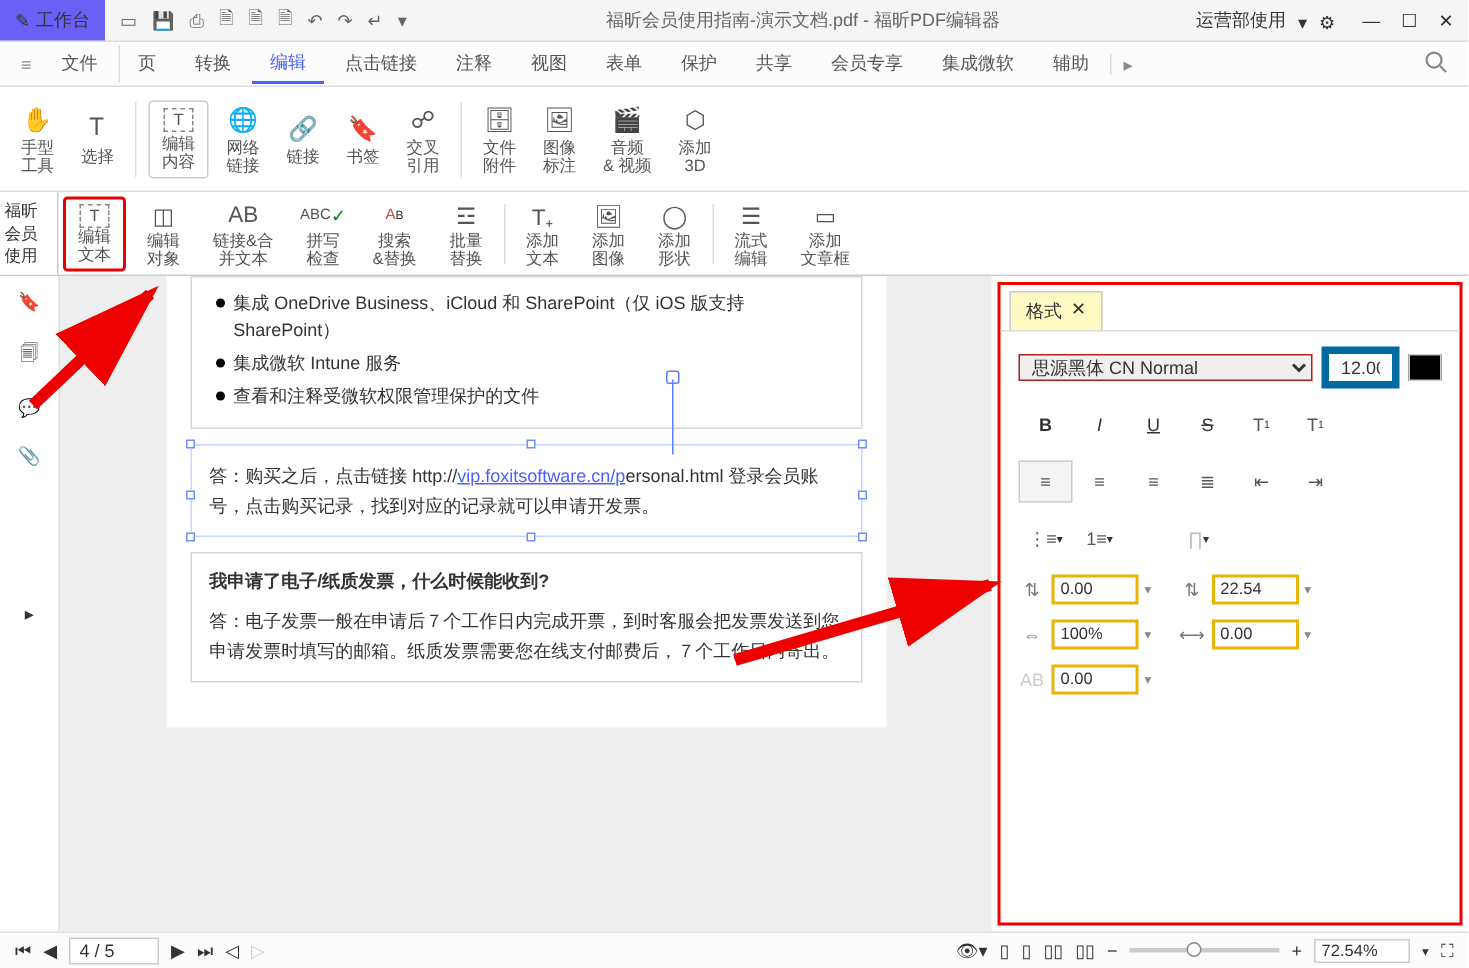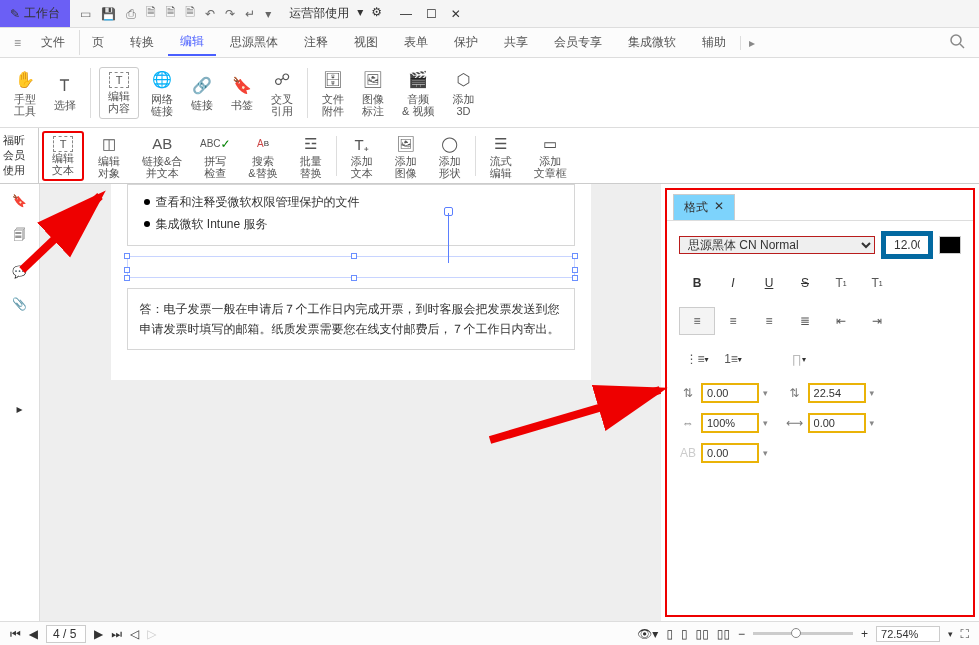--- a/index.html
+++ b/index.html
@@ -2,21 +2,21 @@
 <html><head>
 <meta charset="utf-8">
 <style>
 *{box-sizing:border-box;margin:0;padding:0;font-family:"Microsoft YaHei",sans-serif;font-size:12px;color:#333}
 body{width:979px;height:645px;background:#fff;overflow:hidden;position:relative}
 .titlebar{height:28px;background:#f5f5f5;display:flex;align-items:center;border-bottom:1px solid #ddd}
 .workspace-btn{background:#6b5ff5;color:#fff;padding:3px 10px;display:flex;align-items:center;gap:4px;height:100%}
 .tb-icons{display:flex;gap:10px;padding:0 10px;align-items:center}
 .tb-icons span{color:#666;cursor:pointer}
 .title-center{flex:1;text-align:center;color:#666}
-.title-right{display:flex;gap:8px;align-items:flex-start;padding:0 8px;color:#666}
+.title-right{display:flex;gap:8px;align-items:flex-end;padding:0 8px;color:#666}
 .win-btns{display:flex;gap:14px;padding:0 10px}
 .menubar{height:30px;background:#fcfcfc;display:flex;align-items:center;border-bottom:1px solid #ddd;padding-left:8px;gap:2px}
 .mb-item{padding:4px 12px;color:#555;cursor:pointer}
 .mb-item.active{color:#4a5fff;border-bottom:2px solid #4a5fff}
 .mb-search{margin-left:auto;padding:0 14px;color:#888}
 .ribbon{height:70px;background:#fff;border-bottom:1px solid #ddd;display:flex;align-items:center;padding:4px 8px;gap:6px}
 .rb-group{display:flex;flex-direction:column;align-items:center;gap:2px;padding:2px 6px;cursor:pointer}
 .rb-icon{width:22px;height:22px;display:flex;align-items:center;justify-content:center;font-size:16px;color:#555}
 .rb-label{font-size:11px;color:#555;text-align:center;line-height:12px}
 .rb-sep{width:1px;height:50px;background:#ddd;margin:0 2px}
@@ -33,37 +33,37 @@
 .bsec{padding:8px 16px}
 .bline{display:flex;align-items:flex-start;gap:6px;margin-bottom:4px;font-size:12px;line-height:18px}
 .bullet{width:6px;height:6px;background:#000;border-radius:50%;margin-top:6px;flex-shrink:0}
 .qbox{border:1px solid #c8d4ff;margin:10px 16px;padding:10px 12px;position:relative}
 .qtitle{font-weight:bold;margin-bottom:8px}
 .qtext{font-size:12px;line-height:20px}
 .qtext a{color:#4a5fff;text-decoration:underline}
 .sel-handle{position:absolute;width:6px;height:6px;background:#fff;border:1px solid #6b8fff}
 .right-panel{width:310px;border:2px solid #e00;background:#fff;display:flex;flex-direction:column;margin:4px}
 .rp-tabs{display:flex;border-bottom:1px solid #ddd;padding:4px 6px 0}
-.rp-tab{padding:4px 10px;border:1px solid #ccc;border-bottom:none;background:#7dd3fc;font-size:12px;display:flex;gap:6px;}
+.rp-tab{padding:4px 10px;border:1px solid #ccc;border-bottom:none;background:#fef9c3;font-size:12px;display:flex;gap:6px;}
 .rp-body{padding:10px 12px;flex:1}
 .rp-section-title{font-size:12px;color:#555;margin-bottom:8px}
 .rp-row{display:flex;gap:6px;align-items:center;margin-bottom:10px}
 .rp-select{border:1px solid #b91c1c;padding:0 4px;font-size:12px;flex:1}
 .rp-num{border:5px solid #0369a1;padding:2px 8px;width:52px}
 .rp-colorbox{width:22px;height:18px;background:#000;border:1px solid #ccc}
 .fmt-row{display:flex;gap:0;margin-bottom:10px}
 .fmt-btn{width:36px;height:28px;display:flex;align-items:center;justify-content:center;color:#555;border:1px solid transparent;cursor:pointer}
 .fmt-btn.act{border:1px solid #ccc;background:#f4f4f4}
 .spacing-row{display:flex;gap:18px;align-items:center;margin-bottom:10px}
 .sp-group{display:flex;align-items:center;gap:4px}
 .sp-icon{width:18px;color:#777;text-align:center}
 .sp-input{border:2px solid #eab308;width:58px;padding:2px 4px;font-size:11px}
 .statusbar{height:24px;border-top:1px solid #ddd;background:#fcfcfc;display:flex;align-items:center;padding:0 10px;gap:8px;position:absolute;bottom:0;width:100%}
 .sb-nav{display:flex;gap:8px;align-items:center;color:#666}
-.sb-page{border:1px solid #ccc;padding:1px 6px;width:40px}
+.sb-page{border:1px solid #ccc;padding:1px 6px;width:60px}
 .sb-right{margin-left:auto;display:flex;align-items:center;gap:8px;color:#666}
 .zoom-slider{width:100px;height:3px;background:#ccc;position:relative}
 .zoom-thumb{width:10px;height:10px;background:#fff;border:1px solid #888;border-radius:50%;position:absolute;top:-4px;left:38px}
 .zoom-val{border:1px solid #ccc;padding:1px 4px;width:64px;font-size:11px}
 .arrow-red{position:absolute;pointer-events:none}
 svg{overflow:visible}
 .caret-line{position:absolute;left:320px;top:96px;width:1px;height:50px;background:#5b7fff}
 .caret-dot{position:absolute;left:316px;top:90px;width:9px;height:9px;border:1px solid #5b7fff;background:#fff;border-radius:2px}
 .expand-arrow{position:absolute;right:0;top:50%;transform:translateY(-50%);color:#888;padding:4px;cursor:pointer}
 .lp-arrow{position:absolute;left:0;top:50%;transform:translateY(-50%)}
@@ -81,39 +81,40 @@
     <span>💾</span>
     <span>⎙</span>
     <span>🗎</span>
     <span>🗎</span>
     <span>🗎</span>
     <span>↶</span>
     <span>↷</span>
     <span>↵</span>
     <span>▾</span>
   </div>
+  <div class="title-center">福昕会员使用指南-演示文档.pdf - 福昕PDF编辑器</div>
   <div class="title-right">
     <span>运营部使用</span>
       <span>▾</span>
     <span>⚙</span>
   </div>
   <div class="win-btns">
     <span>—</span>
     <span>☐</span>
     <span>✕</span>
   </div>
 </div>
 
 <div class="menubar">
   <span style="color:#888;padding:0 6px">≡</span>
   <span class="mb-item">文件</span>
   <span class="mb-item" style="border-left:1px solid #ddd">页</span>
   <span class="mb-item">转换</span>
   <span class="mb-item active">编辑</span>
-  <span class="mb-item">思源黑体</span>
+  <span class="mb-item">点击链接</span>
   <span class="mb-item">注释</span>
   <span class="mb-item">视图</span>
   <span class="mb-item">表单</span>
   <span class="mb-item">保护</span>
   <span class="mb-item">共享</span>
   <span class="mb-item">会员专享</span>
   <span class="mb-item">集成微软</span>
   <span class="mb-item">辅助</span>
   <span style="border-left:1px solid #ddd;padding:0 8px;color:#888">▸</span>
   <span class="mb-search">
@@ -249,42 +250,48 @@
     <span>💬</span>
     <span>📎</span>
     <span class="lp-arrow" style="position:static;margin-top:80px">▸</span>
   </div>
 
   <div class="doc-area">
     <div class="doc-page">
       <div class="bsec" style="border:1px solid #d6d6d6;margin:0 16px 0">
         <div class="bline">
             <div class="bullet"></div>
-            <div>查看和注释受微软权限管理保护的文件</div>
+            <div>集成 OneDrive Business、iCloud 和 SharePoint（仅 iOS 版支持SharePoint）</div>
           </div>
         <div class="bline">
             <div class="bullet"></div>
             <div>集成微软 Intune 服务</div>
+          </div>
+        <div class="bline">
+            <div class="bullet"></div>
+            <div>查看和注释受微软权限管理保护的文件</div>
           </div>
       </div>
 
       <div class="qbox" style="position:relative">
         <div class="caret-dot" style="top:-50px"></div>
         <div class="caret-line" style="top:-44px"></div>
         <div class="sel-handle" style="top:-4px;left:-4px"></div>
           <div class="sel-handle" style="top:-4px;left:50%"></div>
           <div class="sel-handle" style="top:-4px;right:-4px"></div>
         <div class="sel-handle" style="bottom:-4px;left:-4px"></div>
           <div class="sel-handle" style="bottom:-4px;left:50%"></div>
           <div class="sel-handle" style="bottom:-4px;right:-4px"></div>
         <div class="sel-handle" style="top:50%;left:-4px"></div>
           <div class="sel-handle" style="top:50%;right:-4px"></div>
+        <div class="qtext"><span>答：购买之后，点击链接 http://</span><a>vip.foxitsoftware.cn/p</a><span>ersonal.html 登录会员账号，点击购买记录，找到对应的记录就可以申请开发票。</span></div>
       </div>
 
       <div class="qbox" style="border-color:#d6d6d6">
+        <div class="qtitle">我申请了电子/纸质发票，什么时候能收到?</div>
         <div class="qtext">答：电子发票一般在申请后７个工作日内完成开票，到时客服会把发票发送到您申请发票时填写的邮箱。纸质发票需要您在线支付邮费后，７个工作日内寄出。</div>
       </div>
     </div>
     <div class="expand-arrow" style="right:auto;left:560px">▸</div>
   </div>
 
   <div class="right-panel">
     <div class="rp-tabs">
       <div class="rp-tab">
           <span>格式</span>

